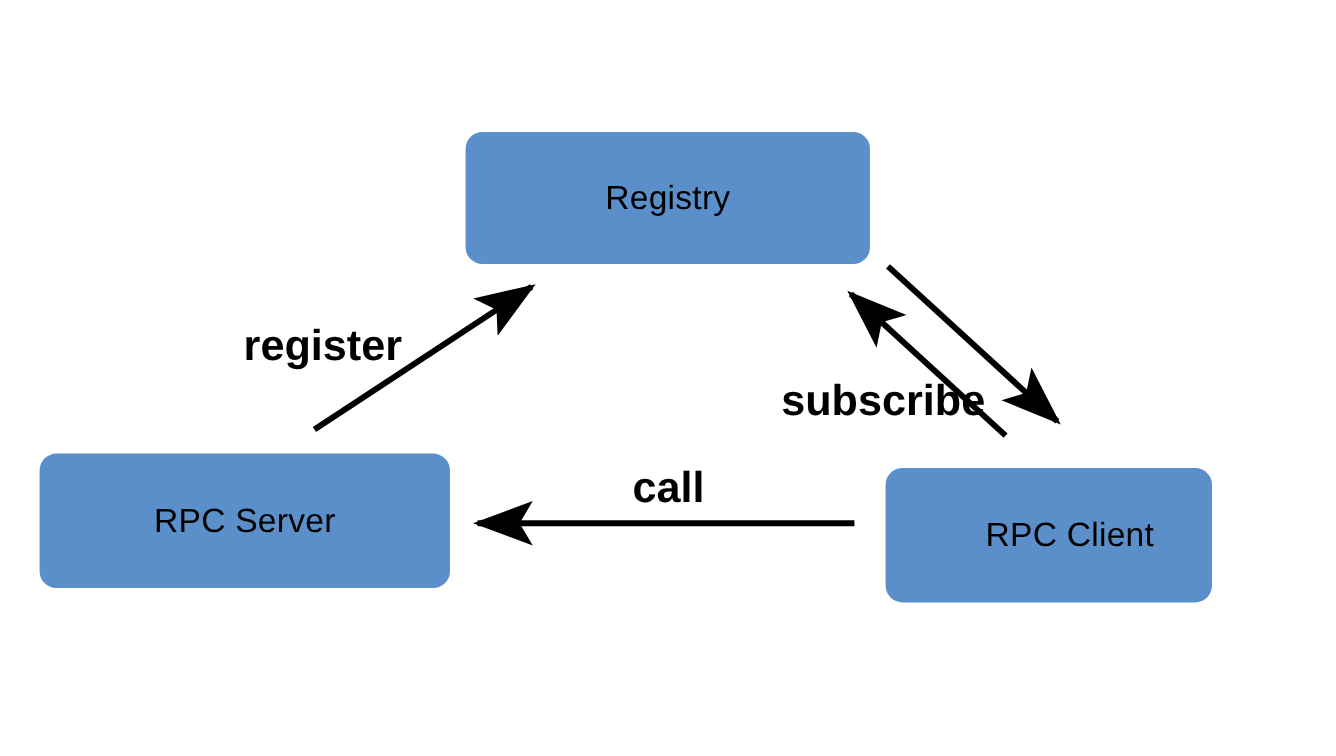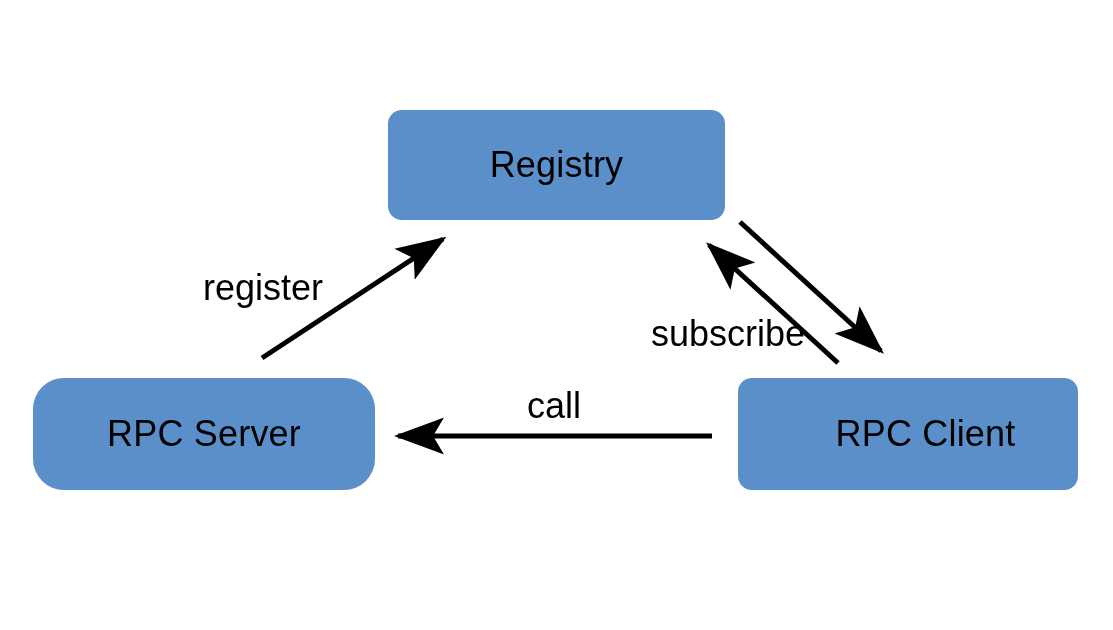--- a/index.html
+++ b/index.html
@@ -30,51 +30,51 @@
     position: absolute;
     box-sizing: border-box;
     background: #5b8fc9;
     border-radius: 14px;
     display: flex;
     align-items: center;
     justify-content: center;
   }
   .node-label {
     color: #000000;
-    font-size: 36px;
+    font-size: 28px;
     line-height: 1;
     letter-spacing: 0.2px;
     white-space: nowrap;
   }
   #node-registry {
     left: 388px;
     top: 110px;
     width: 337px;
     height: 110px;
   }
   #node-rpc-server {
     left: 33px;
     top: 378px;
     width: 342px;
     height: 112px;
-    border-radius: 31px;
   }
   #node-rpc-client {
     left: 738px;
-    top: 378px;
-    width: 340px;
+    top: 390px;
+    width: 272px;
     height: 112px;
     padding-left: 35px;
   }
   .edge-label {
     position: absolute;
     color: #000000;
     font-size: 36px;
     line-height: 1;
     white-space: nowrap;
+    font-weight: bold;
   }
   #label-register { left: 203px; top: 270px; }
   #label-notify   { left: 862px; top: 264px; }
   #label-subscribe{ left: 607px; top: 316px; margin-left: 44px; }
   #label-call     { left: 527px; top: 388px; }
 </style>
 </head>
 <body>
 
 <div id="canvas">

